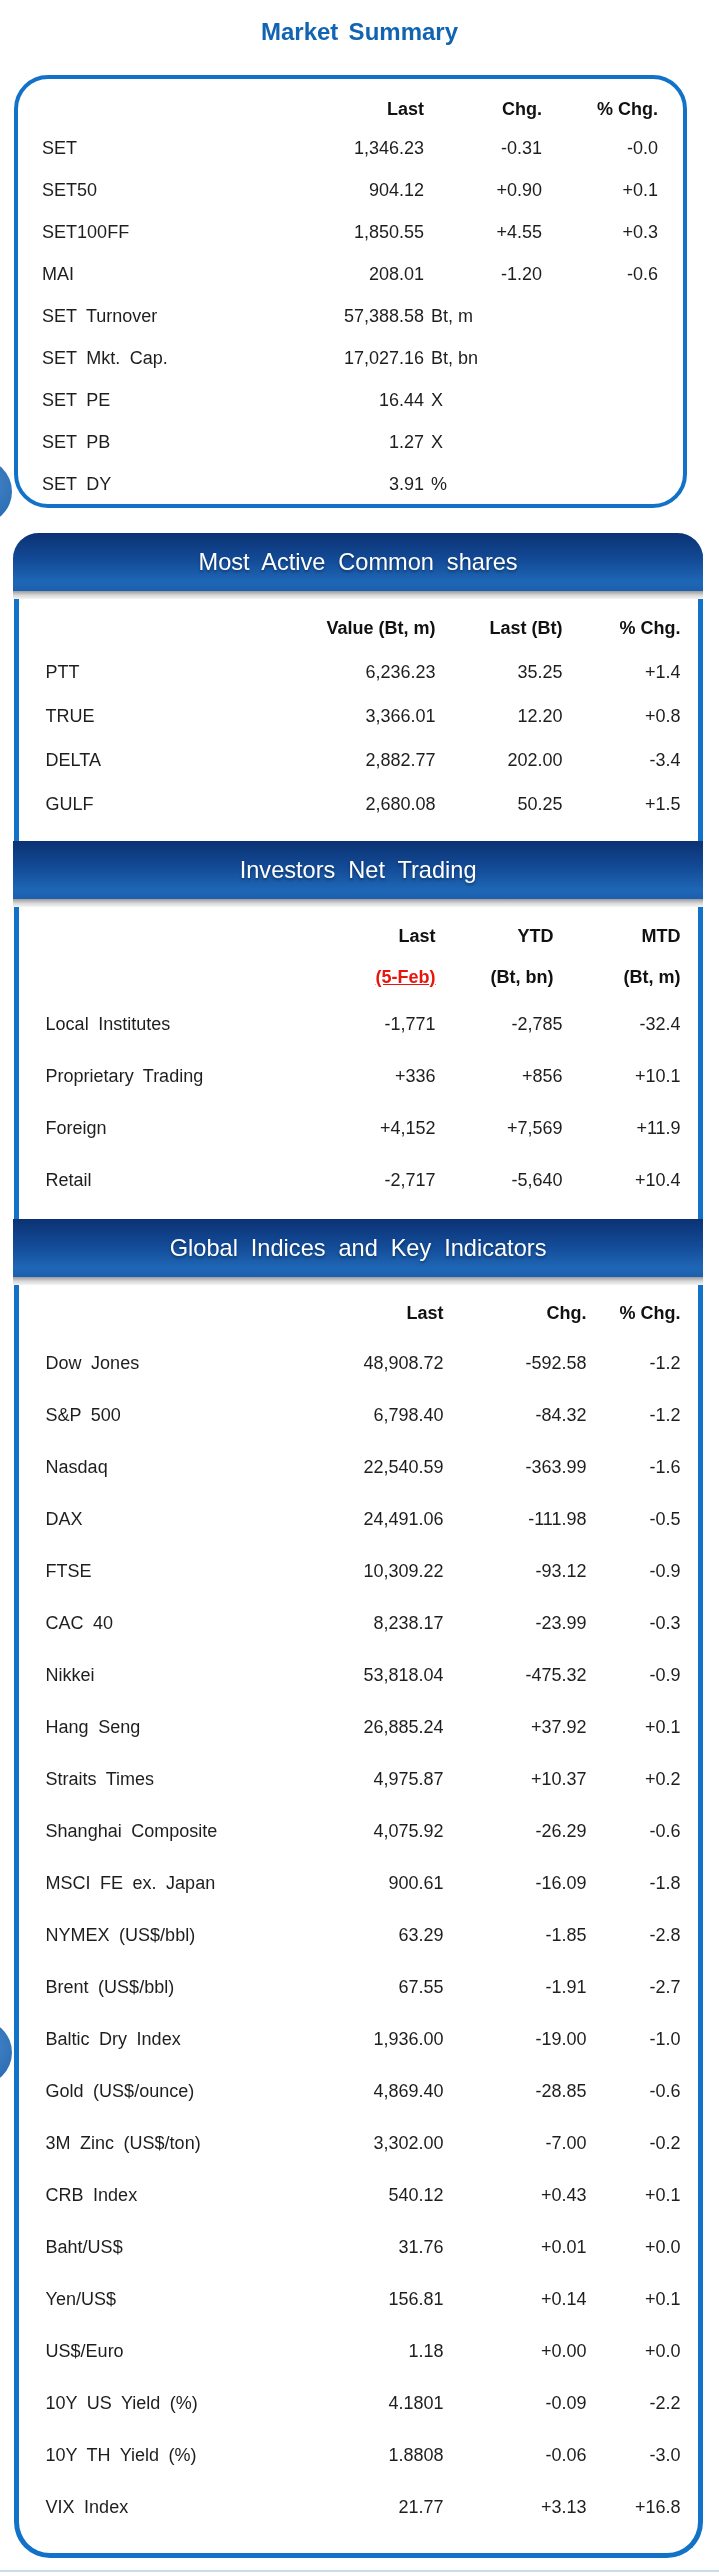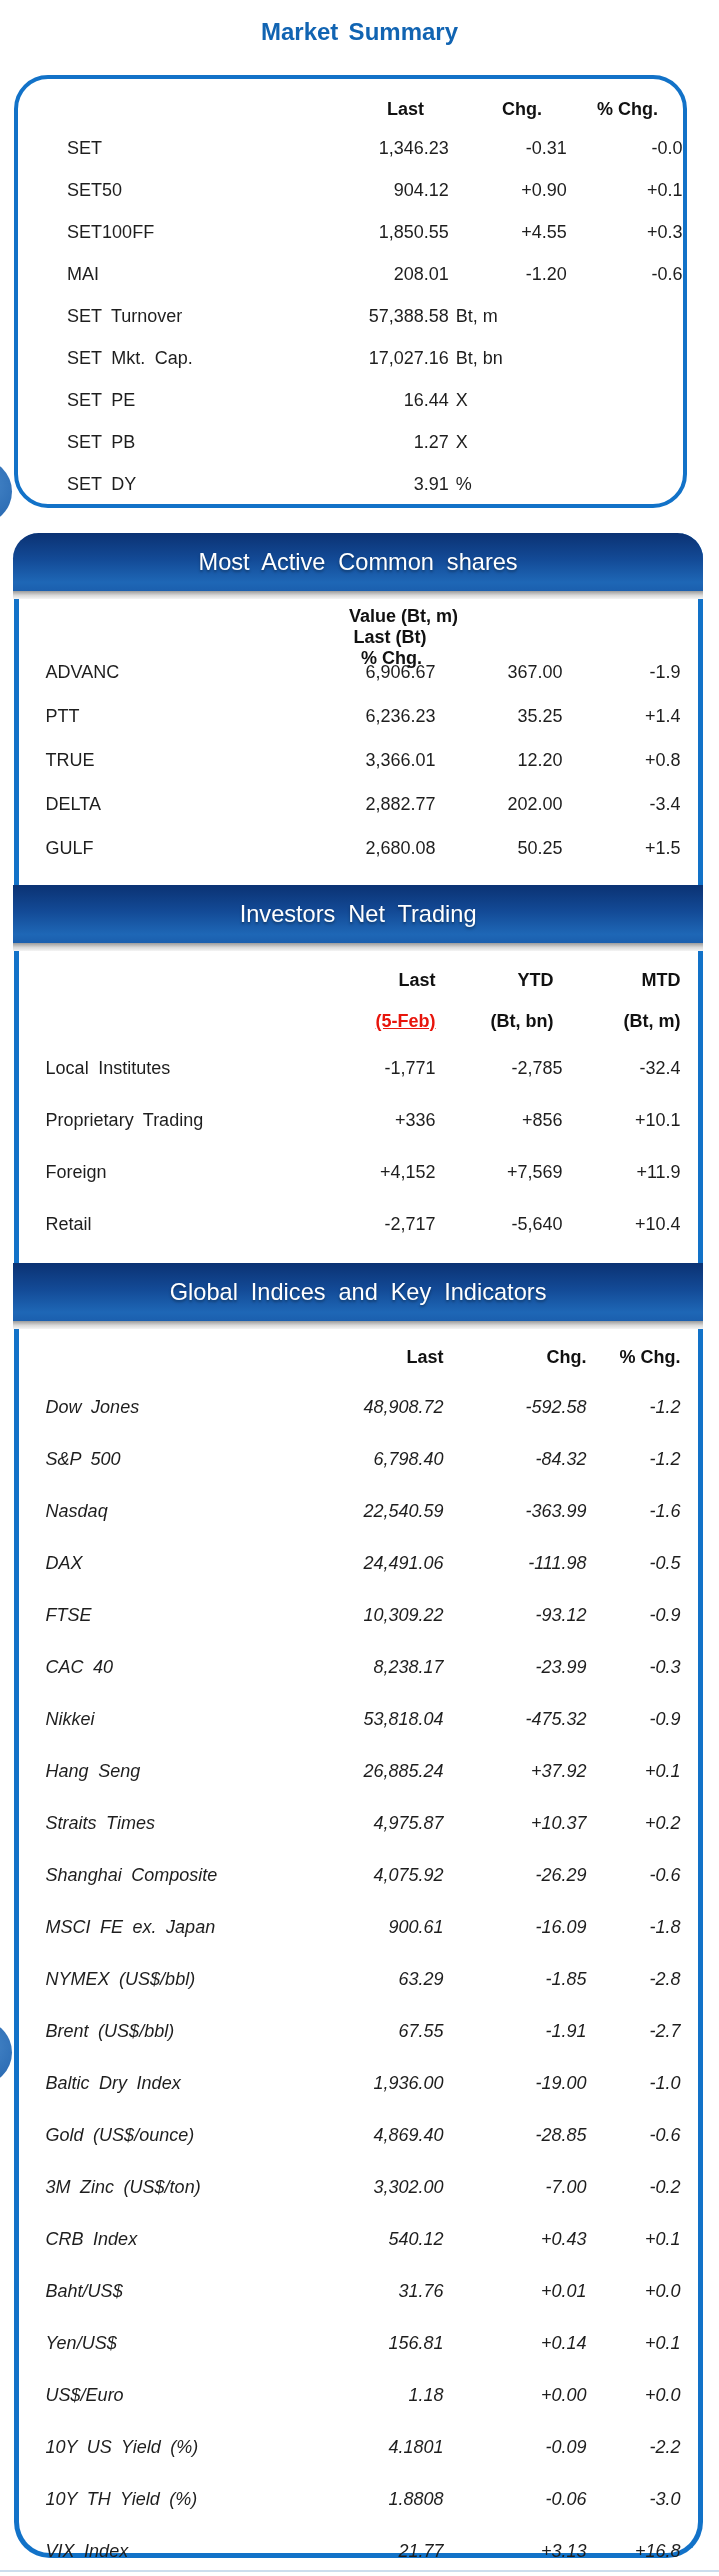--- a/index.html
+++ b/index.html
@@ -19,21 +19,21 @@
   
   .summary-box{position:absolute;left:13.6px;top:75px;width:673px;height:433px;
     box-sizing:border-box;border:4.5px solid #1272c8;border-radius:34px;
     background:#fff;z-index:1;padding:12.7px 0 0 24.5px;}
   .summary-box .thead{height:36px;}
   .summary-box .tr{height:42px;}
 
   
   .thead,.tr{display:flex;align-items:center;font-size:18px;}
   .thead{font-weight:bold;color:#111;}
-  .lab{word-spacing:4.5px;white-space:nowrap;margin-left:25px;}
+  .lab{word-spacing:4.5px;white-space:nowrap;}
   .c{text-align:right;white-space:nowrap;}
 
   
   .b-lab{width:181px;}
   .b-c1{width:201px;position:relative;}
   .b-c2{width:118px;}
   .b-c3{width:116px;}
   .unit{position:absolute;left:100%;margin-left:7px;white-space:nowrap;text-align:right;}
 
   
@@ -44,27 +44,27 @@
   .bar{height:58px;margin:0 -5.4px;color:#fff;text-align:center;line-height:58px;
     font-size:23.6px;word-spacing:6.3px;
     background:linear-gradient(180deg,#0b3273 0%,#134a96 45%,#1e67b6 85%,#1b5fae 100%);
     text-shadow:0 1.8px 2.7px rgba(0,0,0,0.35);white-space:nowrap;}
   .bar.first{border-radius:25.4px 25.4px 0 0;}
   .bar-shadow{height:8.2px;margin:0 -5.4px;
     background:linear-gradient(180deg,#9b9b9b 0%,#d9d9d9 55%,#f4f4f4 100%);}
 
   .sect{padding-left:27px;padding-right:17px;}
   #sect-active{padding-top:7.3px;padding-bottom:14.5px;}
-  #sect-active .thead{height:44px;flex-direction:column;}
+  #sect-active .thead{height:44px;}
   #sect-active .tr{height:44px;}
   #sect-investors{padding-top:9px;padding-bottom:12.7px;}
   #sect-investors .tr{height:52px;align-items:center;}
   #sect-global{padding-top:5.4px;}
   #sect-global .thead{height:47px;}
-  #sect-global .tr{height:52px;font-style:italic;}
+  #sect-global .tr{height:52px;}
 
   .lab-flex{flex:1;word-spacing:4.5px;white-space:nowrap;}
   
   .a-c1{width:190px;} .a-c2{width:127px;} .a-c3{width:118px;}
   
   .g-c1{width:197px;} .g-c2{width:143px;} .g-c3{width:94px;}
 
   
   .inv-head{display:flex;font-size:18px;font-weight:bold;color:#111;}
   .inv-col{display:flex;flex-direction:column;align-items:flex-end;line-height:41px;}
@@ -163,26 +163,20 @@
 
   <div class="sect" id="sect-active">
     <div class="thead">
       <div class="lab-flex"></div>
       <div class="c a-c1">Value (Bt, m)</div>
       <div class="c a-c2">Last (Bt)</div>
       <div class="c a-c3">% Chg.</div>
     </div>
     <div>
 
-        <div class="tr">
-          <div class="lab-flex">ADVANC</div>
-          <div class="c a-c1">6,906.67</div>
-          <div class="c a-c2">367.00</div>
-          <div class="c a-c3">-1.9</div>
-        </div>
 
         <div class="tr">
           <div class="lab-flex">PTT</div>
           <div class="c a-c1">6,236.23</div>
           <div class="c a-c2">35.25</div>
           <div class="c a-c3">+1.4</div>
         </div>
 
         <div class="tr">
           <div class="lab-flex">TRUE</div>

